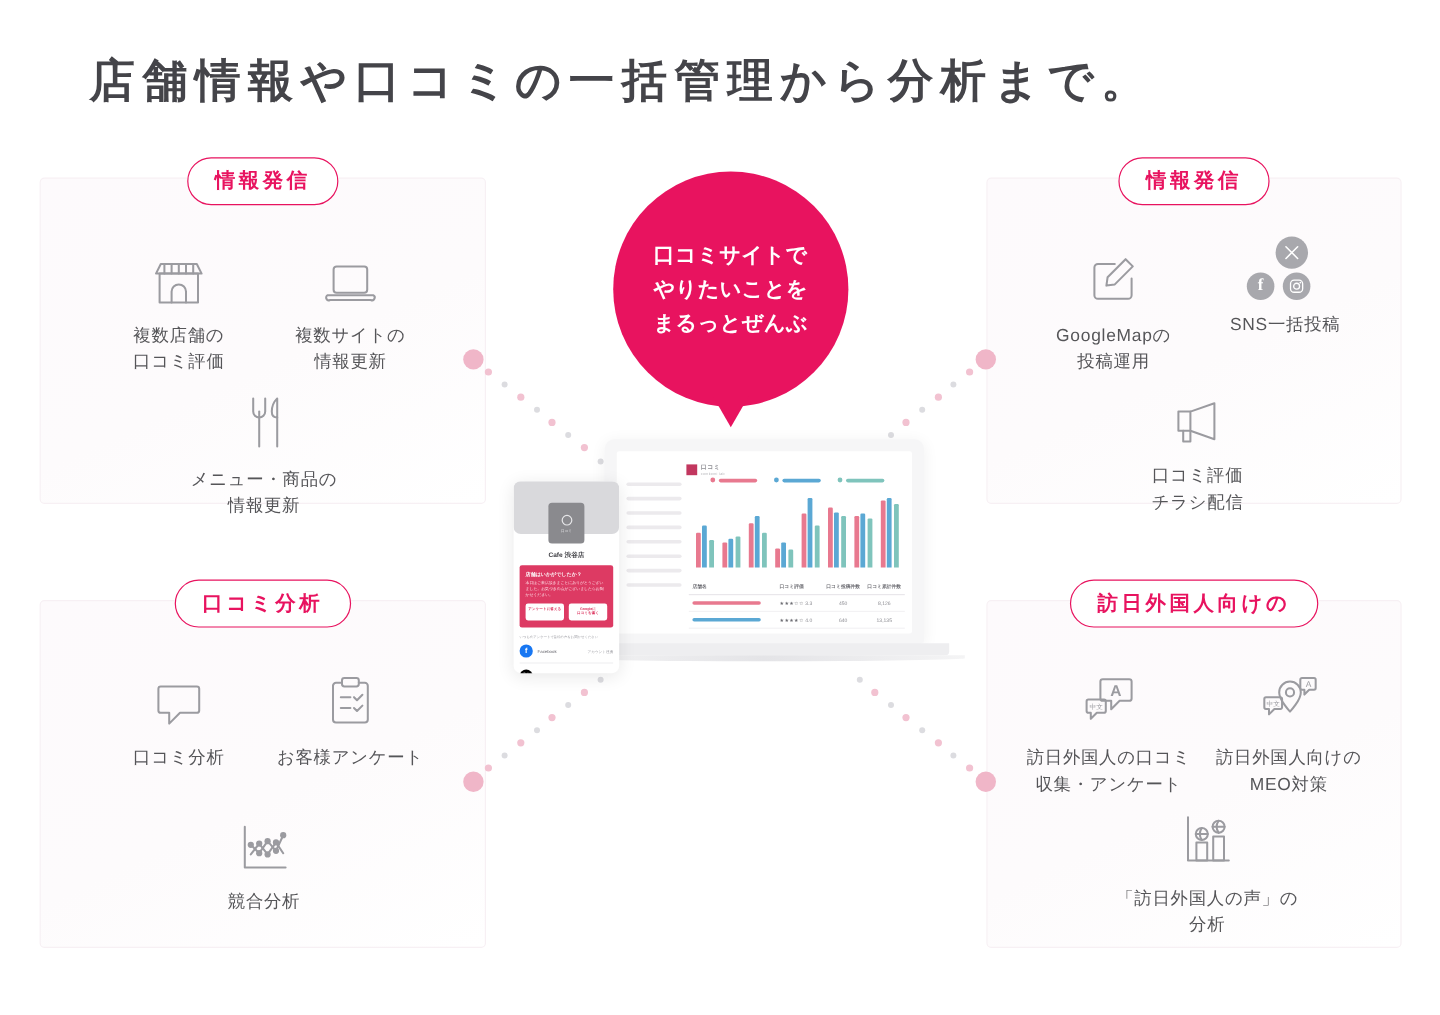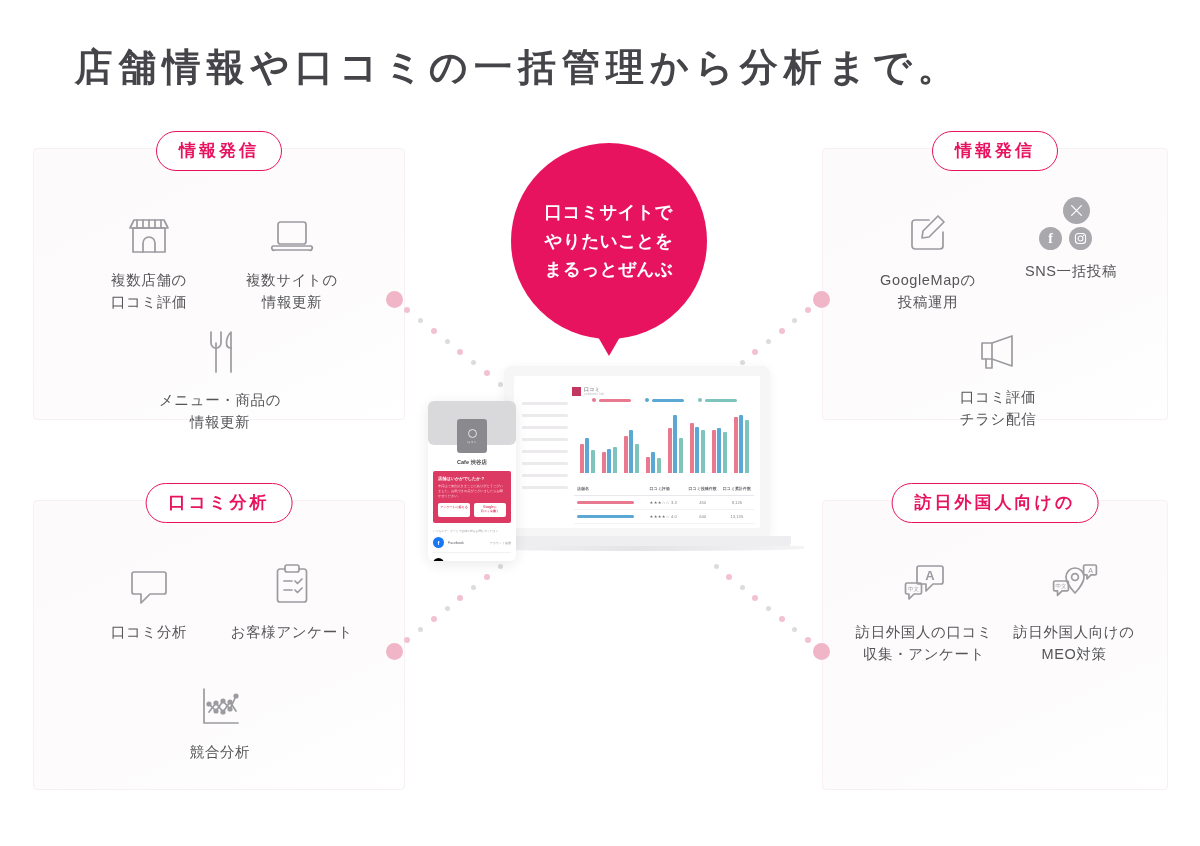--- a/index.html
+++ b/index.html
@@ -398,20 +398,36 @@
           <path d="M8 21h12a1.4 1.4 0 011.4 1.4v7A1.4 1.4 0 0120 30.8h-5l-4.5 4.5v-4.5H8a1.4 1.4 0 01-1.4-1.4v-7A1.4 1.4 0 018 21z"></path>
         </g>
         <text x="43.5" y="12.5" font-size="7" fill="#9b9ba0" text-anchor="middle" font-family="'Liberation Sans',sans-serif">A</text>
         <text x="14" y="28" font-size="5.5" fill="#9b9ba0" text-anchor="middle" font-family="'DejaVu Sans',sans-serif">中文</text>
       </svg>
     </div>
     <div class="label">訪日外国人向けの
 MEO対策</div>
   </div>
 
+  <div class="cell" style="left:93px; top:172px; width:180px;">
+    <div class="icon">
+      <svg width="50" height="50" viewBox="0 0 50 50">
+        <g class="icon-stroke">
+          <path d="M9 6v36h34"></path>
+          <rect x="16" y="27" width="9" height="15"></rect>
+          <rect x="30" y="22" width="9" height="20"></rect>
+          <circle cx="20.5" cy="20" r="5"></circle>
+          <circle cx="34.5" cy="14" r="5"></circle>
+          <path d="M15.5 20h10M20.5 15c-2 3-2 7 0 10M29.5 14h10M34.5 9c-2 3-2 7 0 10"></path>
+        </g>
+      </svg>
+    </div>
+    <div class="label">「訪日外国人の声」の
+分析</div>
+  </div>
 </div>
 
 <div class="bubble">
   <div class="bubble-text">口コミサイトで
 やりたいことを
 まるっとぜんぶ</div>
   <div class="bubble-tail"></div>
 </div>
 
 <div class="device">

